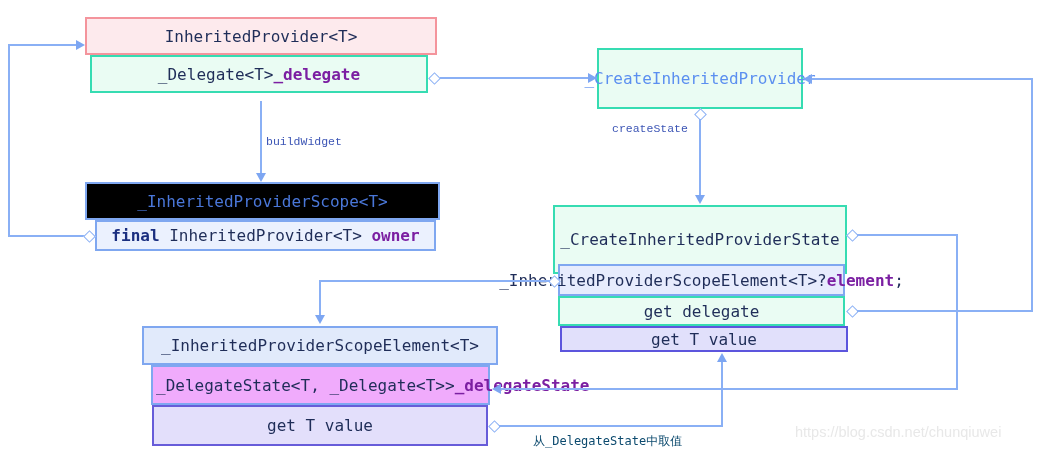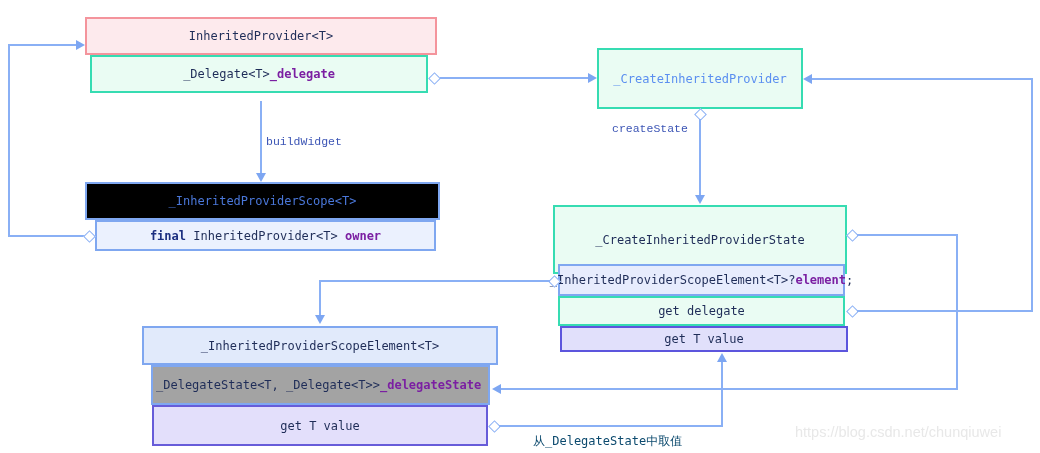--- a/index.html
+++ b/index.html
@@ -1,19 +1,19 @@
 <!DOCTYPE html>
 <html><head>
 <meta charset="utf-8">
 <style>
   html,body{margin:0;padding:0;background:#fff;}
   #stage{position:relative;width:1040px;height:453px;background:#ffffff;overflow:hidden;
          font-family:"DejaVu Sans Mono",monospace;}
   .box{position:absolute;box-sizing:border-box;border:2px solid;display:flex;align-items:center;
-       justify-content:center;font-size:12px;color:#1f2d58;white-space:nowrap;overflow:visible;}
+       justify-content:center;font-size:16px;color:#1f2d58;white-space:nowrap;overflow:visible;}
   .box.pink{background:#fdeaed;border-color:#f4949c;}
   .box.green{background:#eafcf3;border-color:#36dcb2;}
   .box.blue{background:#000000;border-color:#7fa7f0;}
   .box.blue-light{background:#ebf1fe;border-color:#7fa7f0;}
   .box.lavender{background:#e7ecfd;border-color:#7fa7f0;}
   .box.purple{background:#e1e0fb;border-color:#5c55dd;}
   .box.purple2{background:#e3dffb;border-color:#675cd9;}
   .left-align{justify-content:flex-start;}
   .kw{font-weight:bold;color:#1b2f80;}
   .pname{font-weight:bold;color:#7b1fa2;}
@@ -76,21 +76,21 @@
   </div>
 
   <div class="box purple" style="left:560px;top:326px;width:288px;height:26px;">
     <span>get T value</span>
   </div>
 
   <div class="box blue" style="left:142px;top:326px;width:356px;height:39px;background:#e1eafb;">
     <span>_InheritedProviderScopeElement&lt;T&gt;</span>
   </div>
 
-  <div class="box blue-light left-align" style="left:151px;top:365px;width:339px;height:40px;padding-left:3px;background:#a3a3a3;">
+  <div class="box blue-light left-align" style="left:151px;top:365px;width:339px;height:40px;padding-left:3px;background:#f0abfc;">
     <span>_DelegateState&lt;T, _Delegate&lt;T&gt;&gt; </span>
       <span class="pname">_delegateState</span>
   </div>
 
   <div class="box purple2" style="left:152px;top:405px;width:336px;height:41px;">
     <span>get T value</span>
   </div>
 
   <div class="vline" style="left:8px;top:44px;height:193px;"></div>
   <div class="hline" style="left:8px;top:44px;width:69px;"></div>

